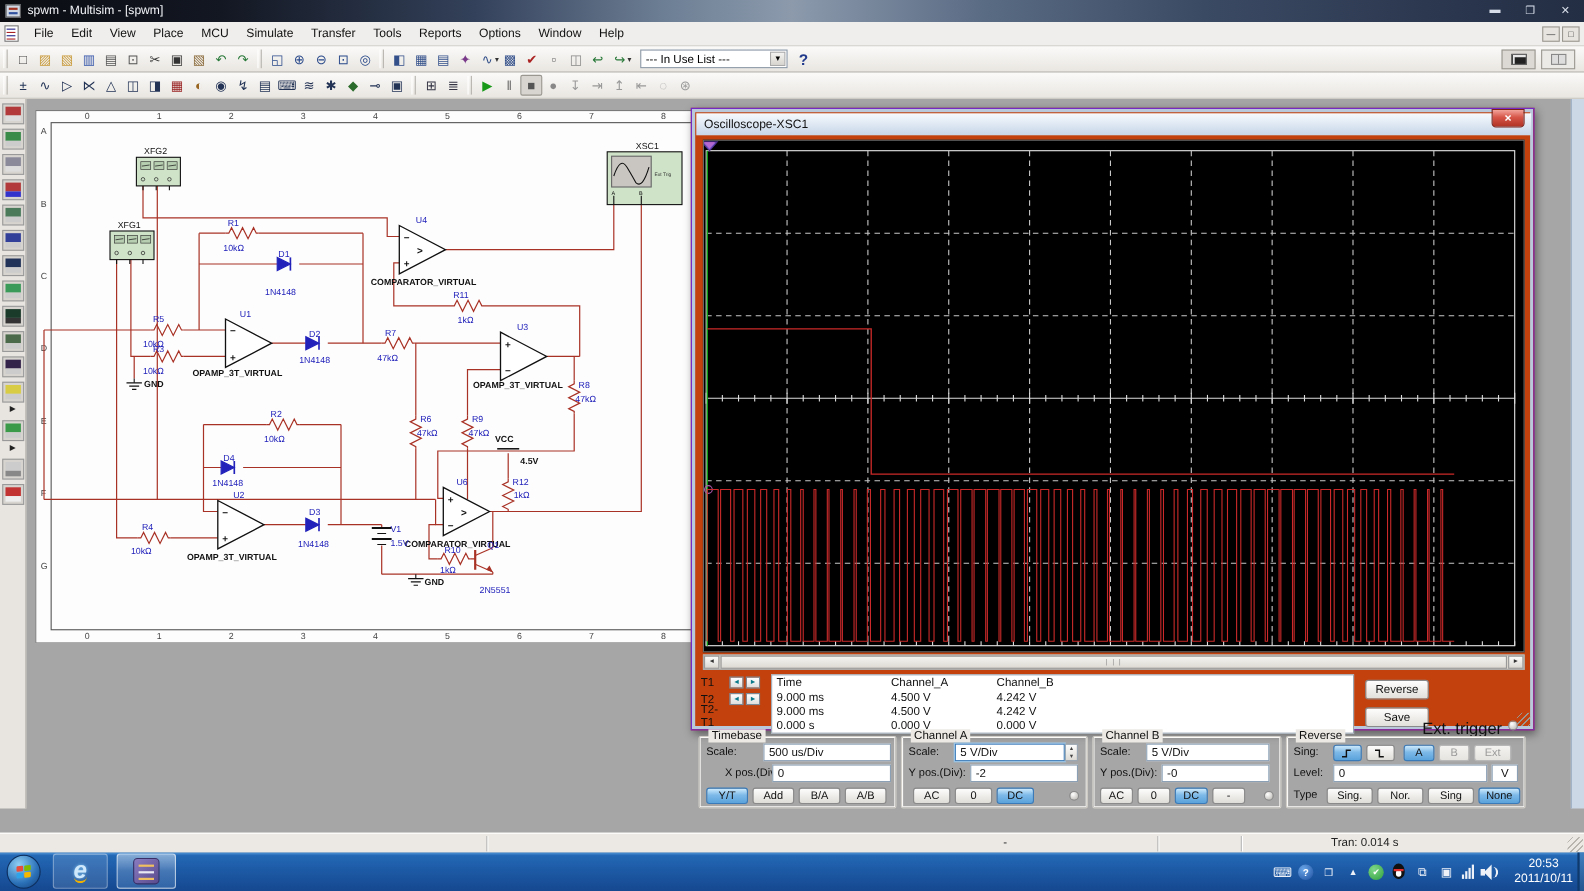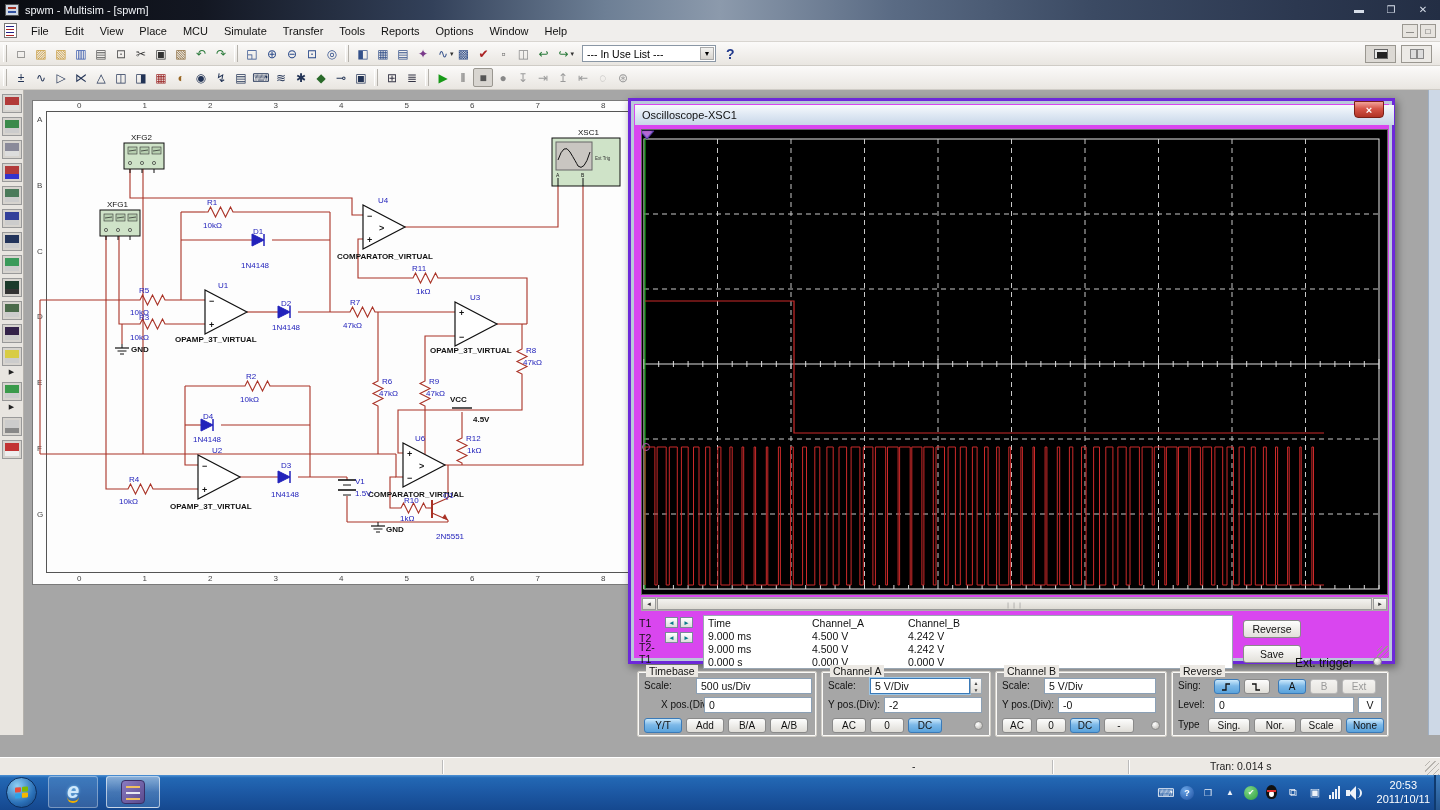--- a/index.html
+++ b/index.html
@@ -38,37 +38,37 @@
 .inst-tile{width:20px;height:19px;margin:4px auto 0;border:1px solid #999;background:#d7d4cf;position:relative}
 .inst-tile .c1{position:absolute;left:2px;top:2px;right:2px;height:8px}
 .inst-tile .c2{position:absolute;left:2px;bottom:2px;right:2px;height:5px}
 .inst-arrow{width:20px;height:10px;margin:2px auto 0;font-size:7px;color:#222;text-align:center}
 
 #sheet{left:32px;top:100px;width:1168px;height:485px;background:#fdfdfd;border:1px solid #7a7a7a}
 #sheet-inner{position:absolute;left:13px;top:10px;width:1140px;height:462px;border:1px solid #555}
 .ruler-num{position:absolute;font-size:8px;color:#444}
 #circuit-svg{position:absolute;left:0;top:0;pointer-events:none}
 
-#scope-window{left:628px;top:98px;width:767px;height:566px;background:#d946ef;border:3px solid #6d28d9;box-shadow:0 0 0 3px #b9c8da inset,2px 3px 8px rgba(0,0,0,.45);z-index:50}
+#scope-window{left:628px;top:98px;width:767px;height:566px;background:#c2410c;border:1px solid #6d28d9;box-shadow:0 0 0 3px #b9c8da inset,2px 3px 8px rgba(0,0,0,.45);z-index:50}
 #scope-titlebar{left:4px;top:4px;width:759px;height:20px;background:linear-gradient(#f7fafd,#dce6f2 55%,#c8d6e8);display:flex;align-items:center;font-size:11px;color:#111}
 #scope-title{margin-left:7px}
 #scope-close{position:absolute;right:8px;top:0px;width:30px;height:17px;border-radius:0 0 4px 4px;background:linear-gradient(#f2a39a,#d65548 45%,#b03325);border:1px solid #7a1f16;color:#fff;font-size:11px;font-weight:bold;display:flex;align-items:center;justify-content:center}
 #scope-display{left:10px;top:28px;width:747px;height:466px;background:#000;border:1px solid #666}
 #scope-hscroll{left:10px;top:496px;width:747px;height:14px;background:#d9d5cd;border:1px solid #aaa;display:flex;align-items:center}
 .sb-btn{width:14px;height:12px;background:linear-gradient(#fcfcfb,#dcd9d2);border:1px solid #999;font-size:6px;color:#333;display:flex;align-items:center;justify-content:center}
 .sb-thumb{flex:1;height:12px;background:linear-gradient(#f4f3f0,#dedbd4);border:1px solid #999;margin:0 1px;display:flex;align-items:center;justify-content:center;font-size:6px;color:#888;letter-spacing:1px}
 #cursor-box{left:8px;top:514px;width:62px;height:54px;font-size:10.5px;color:#111}
 .cur-row{display:flex;align-items:center;height:15px;gap:2px}
 .cur-lbl{width:24px}
 .cur-btn{width:13px;height:11px;background:linear-gradient(#fff,#ddd);border:1px solid #7a8a99;font-size:6.5px;color:#0a7a8a;display:flex;align-items:center;justify-content:center}
 #readout-table{left:72px;top:514px;width:530px;height:54px;background:#fff;border:1px solid #9aa7b3;font-size:10.5px;color:#111;padding:1px 0 0 4px}
 .ro-row{display:grid;grid-template-columns:104px 96px 96px;height:13px}
 .ro-row span{text-align:left}
 .pbtn{background:linear-gradient(#fefefe,#e2e0da);border:1px solid #8a8a8a;border-radius:3px;font-size:10.5px;color:#111;display:flex;align-items:center;justify-content:center}
-#ext-trigger-label{left:664px;top:555px;font-size:12px;color:#111}
+#ext-trigger-label{left:664px;top:555px;font-size:15px;color:#111}
 .indicator{width:9px;height:9px;border-radius:50%;background:radial-gradient(circle at 35% 30%,#fff,#b5b2ac);border:1px solid #8a8a8a}
 .grp{position:absolute;border:1px solid #d2cfc8;border-radius:2px;box-shadow:inset 0 0 0 1px #fbfaf8}
 .grp-title{position:absolute;top:-7px;left:8px;background:#ece9e4;padding:0 3px;font-size:10.5px;color:#111}
 .grp .lbl{position:absolute;font-size:10px;color:#111}
 .field{position:absolute;background:#fff;border:1px solid #8ba0b5;font-size:10.5px;color:#111;height:16px;padding:1px 4px}
 .field.focus{border:1px solid #3a7ab8;box-shadow:0 0 0 1px #9cc7e8}
 .spinner{position:absolute;width:12px;height:16px;border:1px solid #9aa7b3;background:linear-gradient(#fdfdfd,#dedbd5);font-size:5px;color:#444;display:flex;flex-direction:column;align-items:center;justify-content:space-around}
 .tbtn{position:absolute;height:15px;background:linear-gradient(#fdfdfd,#dfddd7);border:1px solid #8a8a8a;border-radius:3px;font-size:10px;color:#111;display:flex;align-items:center;justify-content:center}
 .tbtn.sel{background:linear-gradient(#cdeafc,#7db9e8 45%,#5aa3dc);border-color:#3a7ab8}
 .tbtn.dis{color:#9a9a9a;border-color:#b8b8b8;background:linear-gradient(#f4f3f1,#e6e4df)}
@@ -755,21 +755,21 @@
         </span>
       <span class="tbtn sel" style="left:106px;top:7px;width:28px">A</span>
       <span class="tbtn dis" style="left:138px;top:7px;width:28px">B</span>
       <span class="tbtn dis" style="left:170px;top:7px;width:34px">Ext</span>
       <span class="lbl" style="left:6px;top:27px">Level:</span>
       <span class="field" style="left:42px;top:25px;width:140px">0</span>
       <span class="field" style="left:186px;top:25px;width:24px;text-align:center">V</span>
       <span class="lbl" style="left:6px;top:47px">Type</span>
       <span class="tbtn" style="left:36px;top:46px;width:42px">Sing.</span>
       <span class="tbtn" style="left:82px;top:46px;width:42px">Nor.</span>
-      <span class="tbtn" style="left:128px;top:46px;width:42px">Scale</span>
+      <span class="tbtn" style="left:128px;top:46px;width:42px">Sing</span>
       <span class="tbtn sel" style="left:174px;top:46px;width:38px">None</span>
     </div>
     <div id="scope-grip" class="abs"></div>
   </div>
 
 
   <div id="statusbar" class="abs">
     <span class="sb-sep" style="left:442px"></span>
     <span class="sb-sep" style="left:1052px"></span>
     <span class="sb-sep" style="left:1128px"></span>

